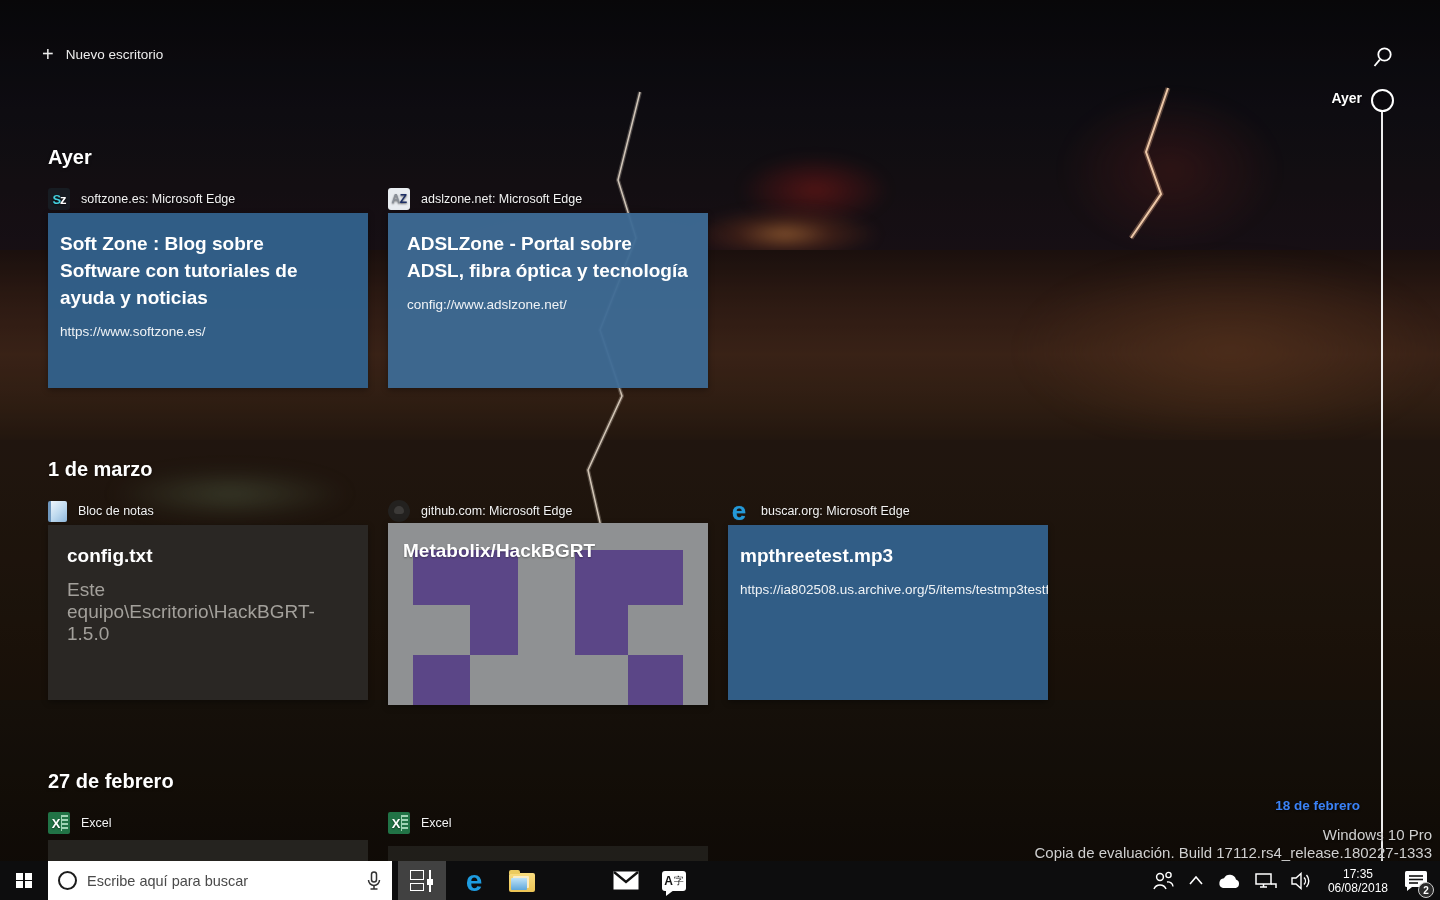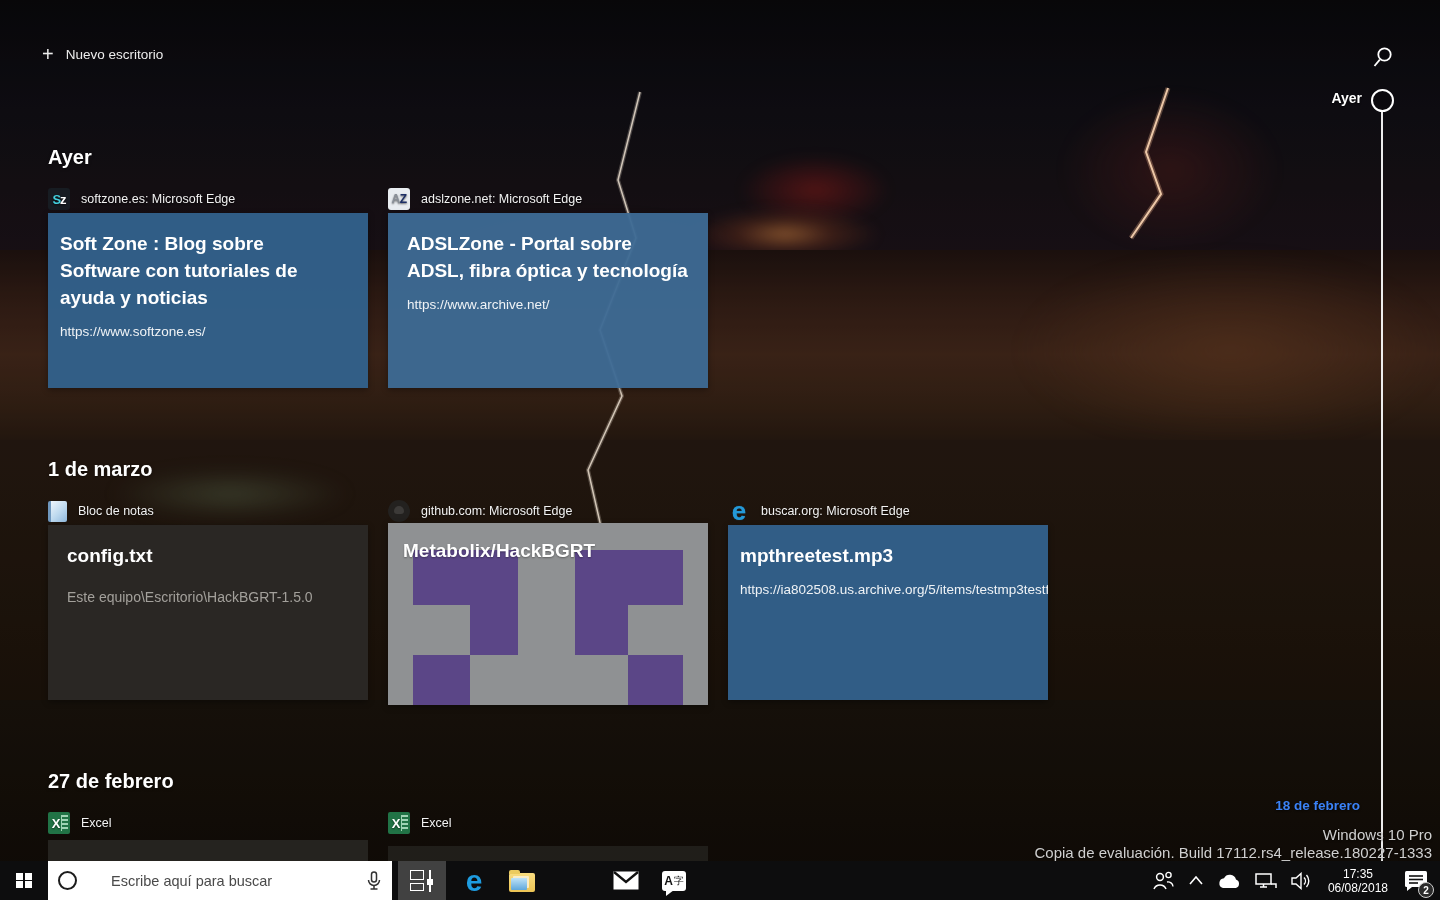--- a/index.html
+++ b/index.html
@@ -50,21 +50,21 @@
 
   
   .section-title { position:absolute; left:48px; font-size:20px; font-weight:bold; color:#fff;
     text-shadow:0 1px 3px rgba(0,0,0,.5); }
   .group-head { position:absolute; display:flex; align-items:center; gap:11px; height:24px;
     color:#f2f2f2; font-size:12.5px; text-shadow:0 1px 2px rgba(0,0,0,.6); }
   .card { position:absolute; width:320px; height:175px; padding:17px 19px; overflow:hidden;
     box-shadow:0 2px 6px rgba(0,0,0,.35); cursor:pointer; }
   .card-title { font-size:19px; font-weight:600; line-height:27px; color:#fff; margin-bottom:12px; }
   .card-url { font-size:13.5px; line-height:17px; color:rgba(255,255,255,.92); }
-  .card-path { font-size:14px; color:#a3a09b; }
+  .card-path { font-size:19px; color:#a3a09b; }
   .card.blue   { background:rgba(50,97,139,.96);padding-left:12px; }
   .card.blue2  { background:rgba(61,106,148,.96); }
   .card.dark   { background:rgba(43,41,37,.96); }
   .card.gray   { background:#8f9193; padding:16px; }
   .card.sliver { padding:0; background:rgba(40,38,34,.9); box-shadow:none; }
   .gh-title { position:absolute; left:15px; top:17px; font-size:19px; font-weight:600; color:#fff;
     text-shadow:0 1px 2px rgba(0,0,0,.35); z-index:2; }
   .gh-block { position:absolute; background:#5b4687; }
 
   
@@ -96,21 +96,21 @@
   #taskbar { position:absolute; left:0; top:861px; width:1440px; height:39px;
     background:#0d0d0e; display:flex; align-items:stretch; }
   .tb-btn { width:48px; display:flex; align-items:center; justify-content:center; cursor:pointer; }
   .tb-btn.active { background:#414141; }
   #start-logo { display:grid; grid-template-columns:7px 7px; grid-template-rows:7px 7px; gap:1.5px; }
   #start-logo span { background:#fff; }
   #searchbox { width:344px; background:#ffffff; display:flex; align-items:center; gap:10px;
     padding:0 10px; }
   #cortana-ring { width:19px; height:19px; border:2.6px solid #1c1c1c; border-radius:50%; flex:0 0 auto; }
   #searchbox input { border:none; outline:none; flex:1; font-size:14.5px; color:#4a4a4a;
-    font-family:"Liberation Sans", sans-serif; background:transparent;margin-left:24px; }
+    font-family:"Liberation Sans", sans-serif; background:transparent; }
   #searchbox input::placeholder { color:#4a4a4a; opacity:1; }
   .tvi { position:relative; width:24px; height:22px; }
   .tvi .r1,.tvi .r2 { position:absolute; left:0; border:1.6px solid #fff; }
   .tvi .r1 { top:0; width:14px; height:10px; }
   .tvi .r2 { top:13px; width:14px; height:8px; }
   .tvi .bar { position:absolute; right:3px; top:0; width:2px; height:22px; background:#fff; }
   .tvi .knob { position:absolute; right:1px; top:9px; width:6px; height:6px; background:#fff; }
   .edge-glyph { font-size:30px; font-weight:bold; color:#1e9ce0; line-height:30px; }
   .folder { position:relative; width:26px; height:19px; margin-top:3px;
     background:linear-gradient(180deg,#f9dd7f,#ecc455); border-radius:2px; }
@@ -187,31 +187,31 @@
 
   <div class="group-head" style="left:388px; top:187px">
     <span class="fav fav-az">
       <span class="a">A</span>
         <span class="zz">Z</span>
     </span>
     <span>adslzone.net: Microsoft Edge</span>
   </div>
   <div class="card blue2" style="left:388px; top:213px">
     <div class="card-title">ADSLZone - Portal sobre ADSL, fibra óptica y tecnología</div>
-    <div class="card-url">https://www.archive.net/</div>
+    <div class="card-url">config://www.adslzone.net/</div>
   </div>
 
   <div class="section-title" style="top:458px">1 de marzo</div>
 
   <div class="group-head" style="left:48px; top:499px">
     <span class="fav fav-note"></span>
     <span>Bloc de notas</span>
   </div>
   <div class="card dark" style="left:48px; top:525px">
-    <div class="card-title" style="margin-bottom:20px">config.txt</div>
+    <div class="card-title" style="margin-bottom:10px">config.txt</div>
     <div class="card-path">Este equipo\Escritorio\HackBGRT-1.5.0</div>
   </div>
 
   <div class="group-head" style="left:388px; top:499px">
     <span class="fav fav-gh"></span>
     <span>github.com: Microsoft Edge</span>
   </div>
   <div class="card gray" style="left:388px; top:523px; height:182px">
     <div class="gh-title">Metabolix/HackBGRT</div>
     <div class="gh-block" style="left:25px;  top:27px;  width:105px; height:55px"></div>

